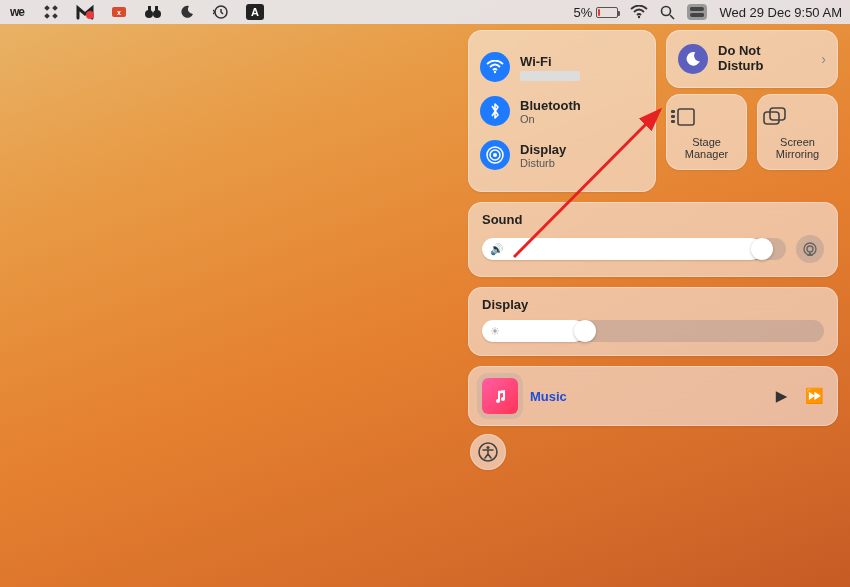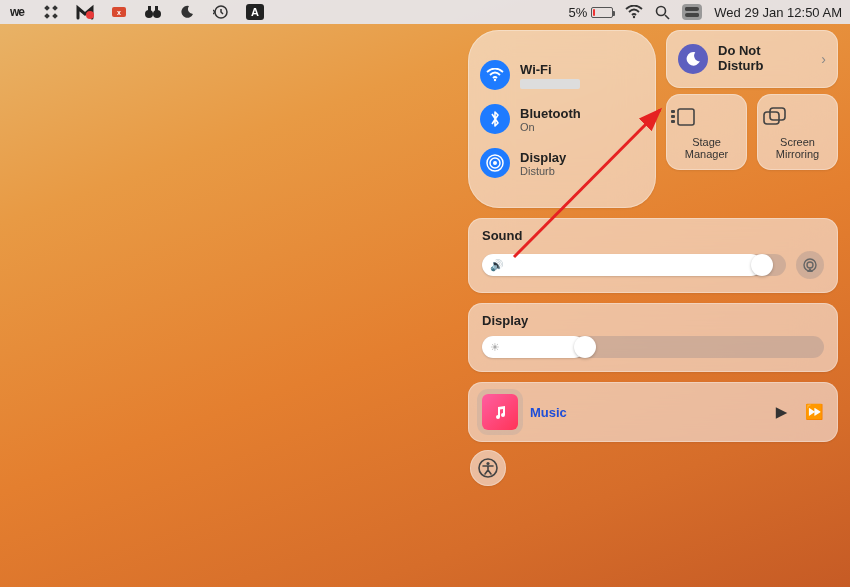--- a/index.html
+++ b/index.html
@@ -29,21 +29,21 @@
   
   .cc {
     position: absolute; top: 30px; right: 12px; width: 370px;
     display: flex; flex-direction: column; gap: 10px; z-index: 3;
   }
   .tile {
     background: rgba(250,250,253,0.55); backdrop-filter: blur(20px);
     border-radius: 14px; box-shadow: 0 1px 2px rgba(0,0,0,0.08), inset 0 0 0 1px rgba(255,255,255,0.3);
   }
   .row1 { display:flex; gap:10px; }
-  .conn { flex:1; padding: 26px 12px; display:flex; flex-direction:column; gap:6px;border-radius:31px;}
+  .conn { flex:1; padding: 18px 12px; display:flex; flex-direction:column; gap:6px;}
   .conn-item { display:flex; align-items:center; gap:10px; padding:4px 0;}
   .conn-ico { width:30px; height:30px; border-radius:15px; background:#1e7bff; color:#fff; display:flex; align-items:center; justify-content:center;}
   .conn-txt .t1 { font-size:13px; font-weight:600; color:#222;}
   .conn-txt .t2 { font-size:11px; color:#555;}
   .redact { width:60px; height:10px; background:#ddd; border-radius:2px; margin-top:2px;}
 
   .right-col { width:172px; display:flex; flex-direction:column; gap:6px;}
   .dnd { padding:14px 12px; display:flex; align-items:center; gap:10px;}
   .dnd-ico { width:30px; height:30px; border-radius:15px; background:#5d5fbf; color:#fff; display:flex; align-items:center; justify-content:center;}
   .dnd .lbl { font-size:13px; font-weight:600; color:#222; line-height:1.15; flex:1;}
@@ -149,21 +149,21 @@
           <circle cx="6" cy="6" r="4.5" fill="none" stroke="#333" stroke-width="1.6"></circle>
           <line x1="10" y1="10" x2="14" y2="14" stroke="#333" stroke-width="1.6"></line>
         </svg>
     </span>
     <span>
       <div class="cc-icon">
           <div></div>
           <div></div>
         </div>
     </span>
-    <span>Wed 29 Jan  12:50 AM</span>
+    <span>Wed 29 Dec  9:50 AM</span>
   </div>
 </div>
 
 <div class="cc">
   <div class="row1">
 
     <div class="tile conn">
       <div class="conn-item">
         <div class="conn-ico">
           <svg width="18" height="14" viewBox="0 0 18 14">

